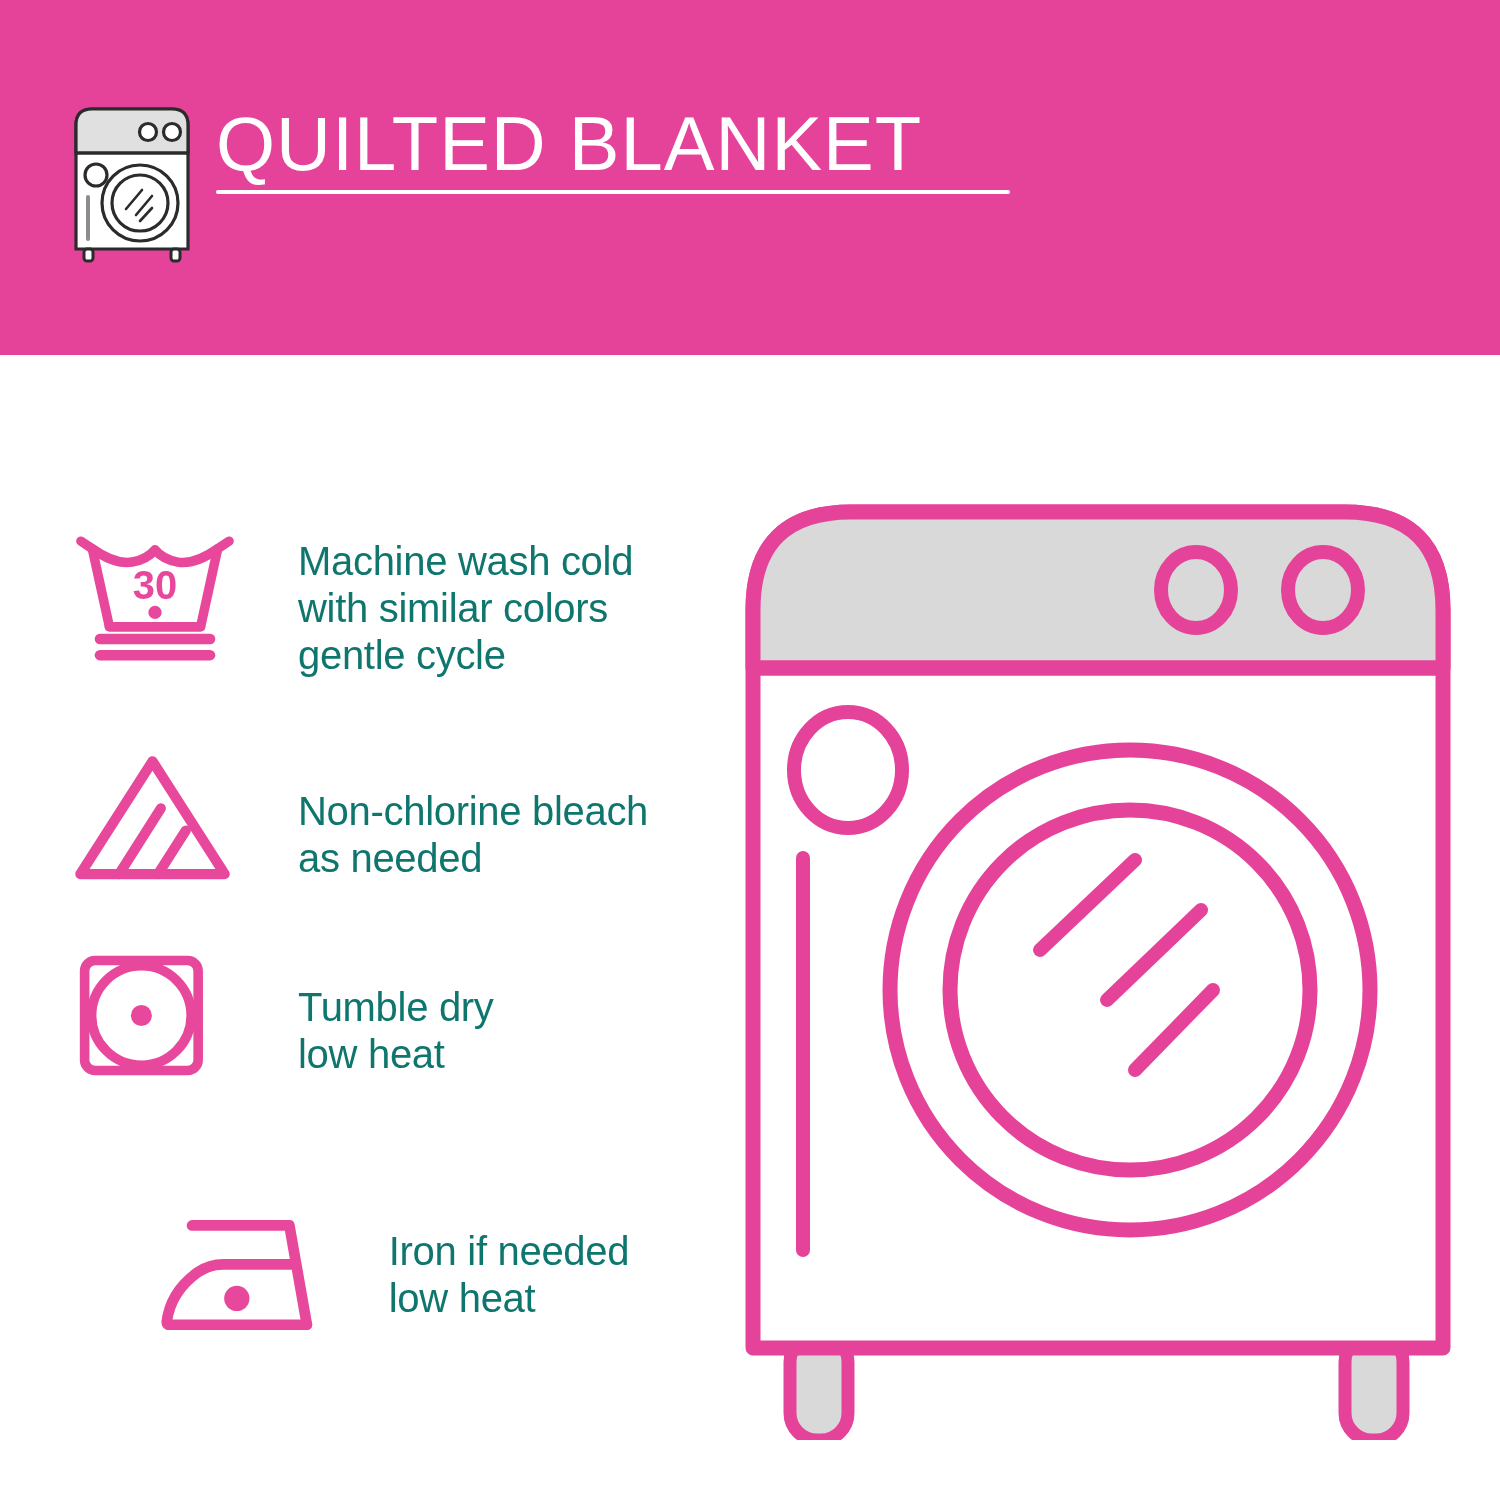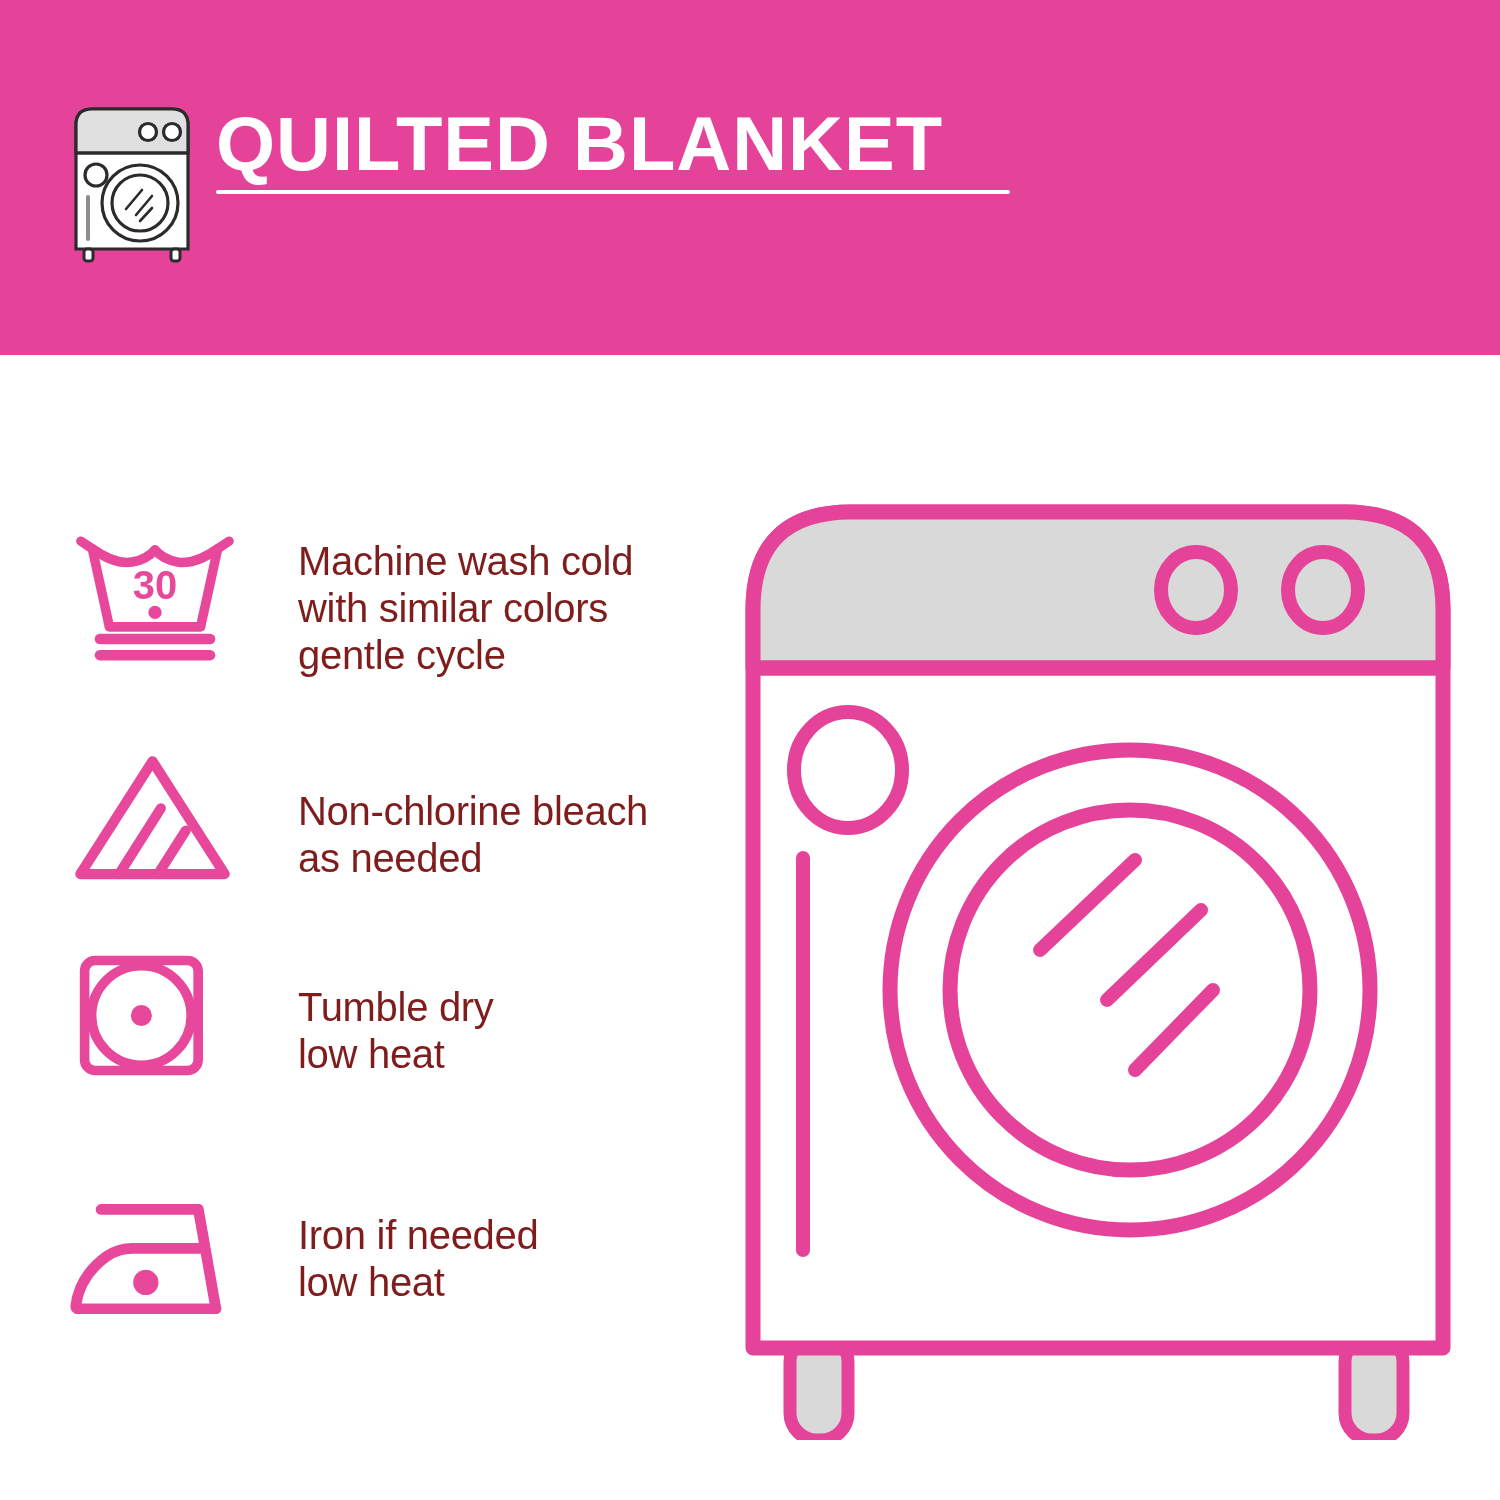--- a/index.html
+++ b/index.html
@@ -37,21 +37,21 @@
     height: 160px;
   }
   #header-text-block {
     position: absolute;
     left: 216px;
     top: 104px;
     width: 800px;
   }
   #title-main {
     font-family: "Liberation Sans", sans-serif;
-    font-weight: bold;
+    font-weight: normal;
     font-size: 76px;
     line-height: 80px;
     letter-spacing: 1px;
     color: #ffffff;
     white-space: nowrap;
   }
   #title-divider {
     margin-top: 6px;
     width: 794px;
     height: 4px;
@@ -88,29 +88,29 @@
     flex: 0 0 200px;
     display: flex;
     align-items: center;
     justify-content: flex-start;
   }
   .care-label {
     padding-left: 38px;
     font-family: "Liberation Sans", sans-serif;
     font-size: 40px;
     line-height: 47px;
-    color: #7f1d1d;
+    color: #0f766e;
     white-space: pre-line;
     letter-spacing: -0.3px;
   }
 
   #row-wash   { top: 20px; }
   #row-bleach { top: 250px; }
   #row-dry    { top: 450px; }
-  #row-iron   { top: 690px; }
+  #row-iron   { top: 706px; justify-content: center; }
 
   #row-wash   .care-label { padding-top: 18px; }
   #row-bleach .care-label { padding-top: 38px; }
   #row-dry    .care-label { padding-top: 34px; }
   #row-iron   .care-label { padding-top: 22px; }
 
   
   #machine-illustration {
     position: absolute;
     left: 735px;

